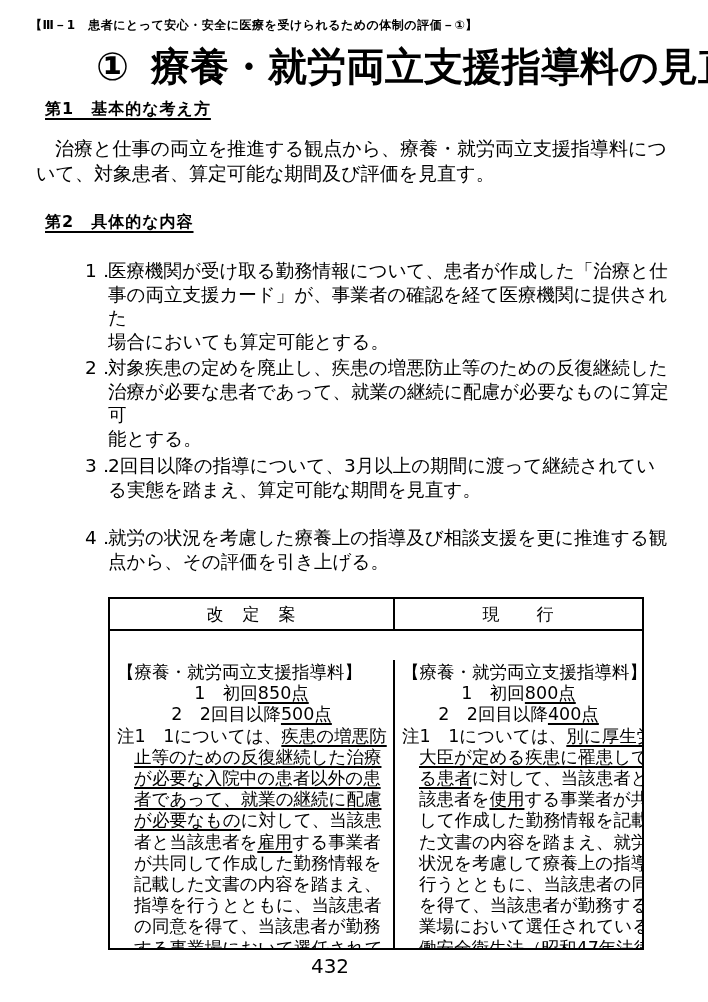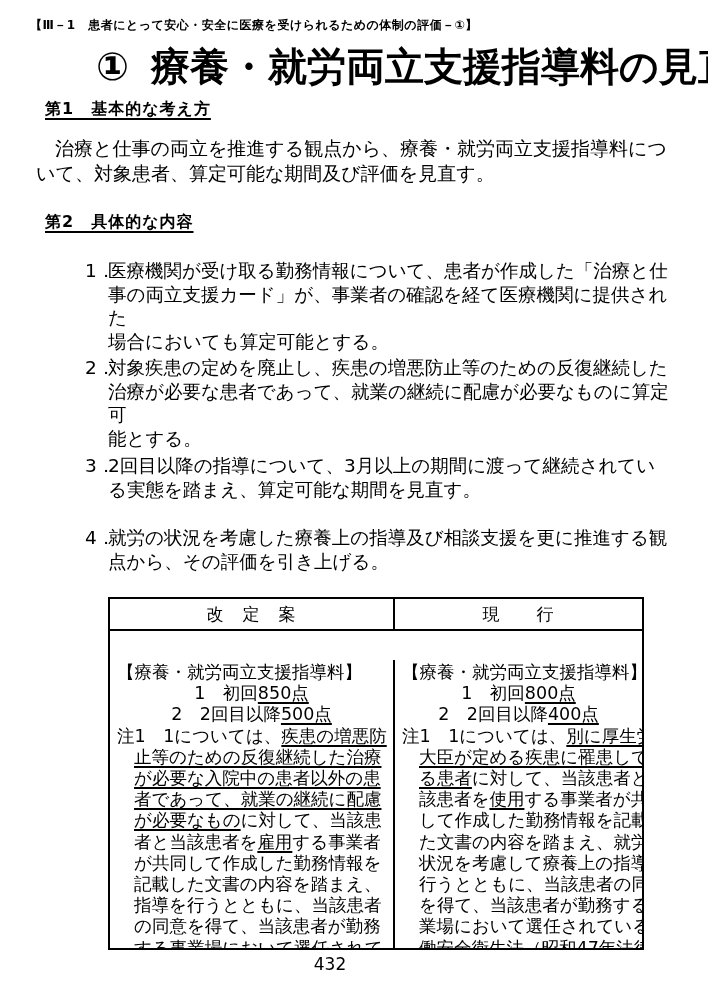--- a/index.html
+++ b/index.html
@@ -57,21 +57,21 @@
   .fee-row { display:flex; justify-content:center; }
   .fee-points {
     text-decoration:underline; text-underline-offset:3px; text-decoration-thickness:1.5px;
   }
   .note-line.cont { padding-left:17px; }
   .u {
     text-decoration:underline; text-underline-offset:3px; text-decoration-thickness:1.5px;
   }
   .page-number {
     position:absolute; left:0; top:954px; width:660px; text-align:center;
-    font-size:17px;
+    font-size:20px;
   }
 </style>
 </head>
 <body>
 
 <div class="page">
 
   <div class="doc-header">【Ⅲ－1　患者にとって安心・安全に医療を受けられるための体制の評価－①】</div>
 
   <div class="doc-title">

